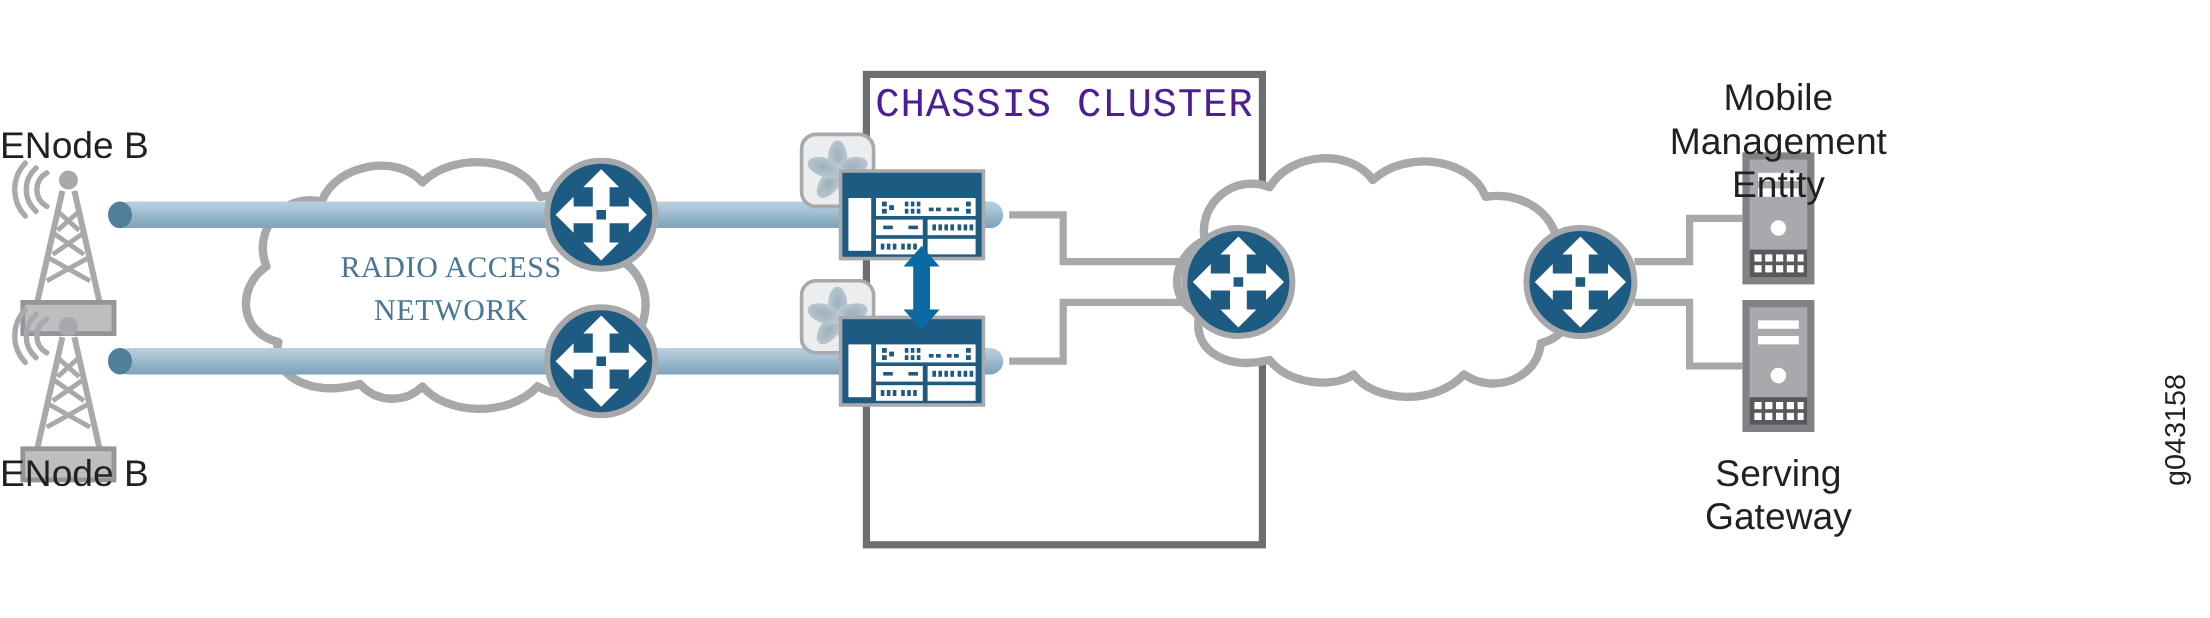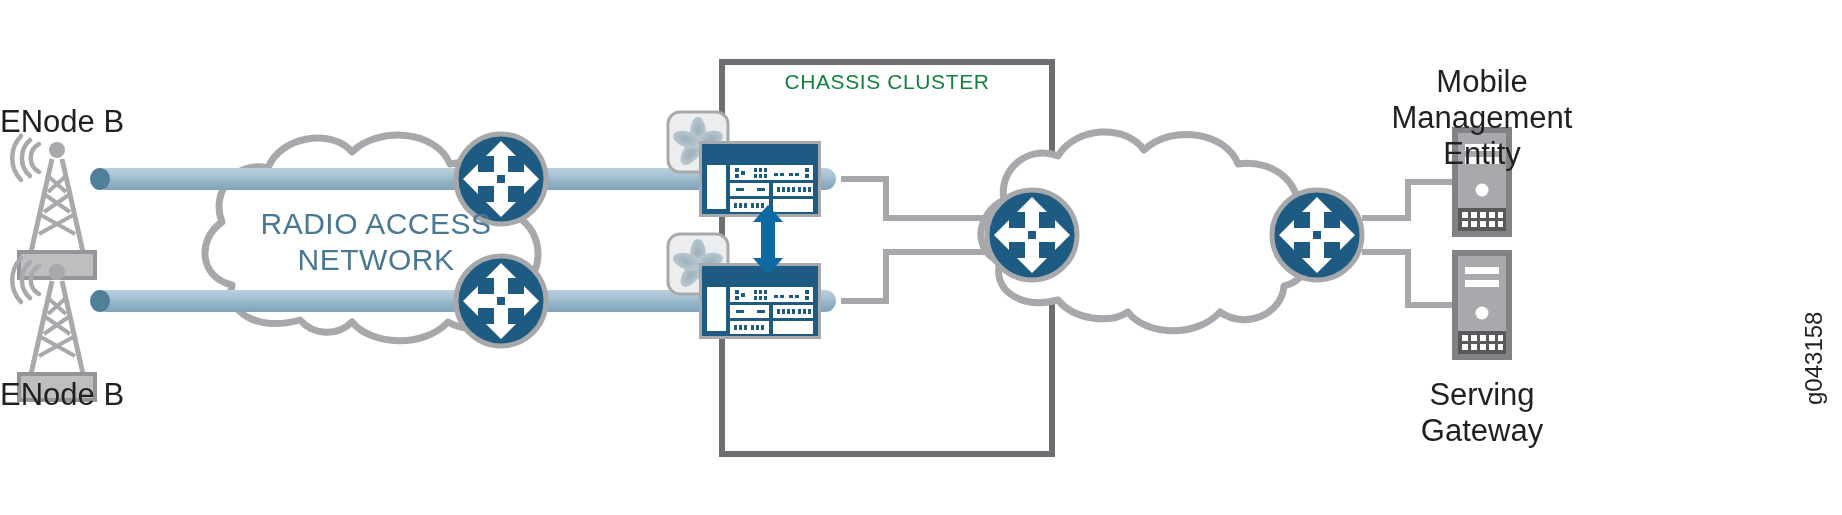--- a/index.html
+++ b/index.html
@@ -28,34 +28,34 @@
     font-size: 31px;
     line-height: 36px;
     text-align: center;
     white-space: pre-line;
     font-family: "Liberation Sans", sans-serif;
     margin-top: 22px;
   }
   .cloud-label {
     position: absolute;
     color: #4a7894;
-    font-size: 30px;
+    font-size: 25px;
     line-height: 36px;
     text-align: center;
     white-space: pre-line;
     letter-spacing: 0.5px;
-    font-family: Liberation Sans, sans-serif;
+    font-family: Liberation Serif, serif;
   }
   .box-title {
     position: absolute;
-    color: #15803d;
-    font-size: 21px;
+    color: #4c1d95;
+    font-size: 34px;
     letter-spacing: 0.6px;
     text-align: center;
-    font-family: Liberation Sans, sans-serif;
+    font-family: Liberation Mono, monospace;
   }
   .figure-id {
     position: absolute;
     color: #231f20;
     font-size: 24px;
     font-family: "Liberation Sans", sans-serif;
     transform-origin: left top;
     transform: rotate(-90deg);
     white-space: nowrap;
   }

